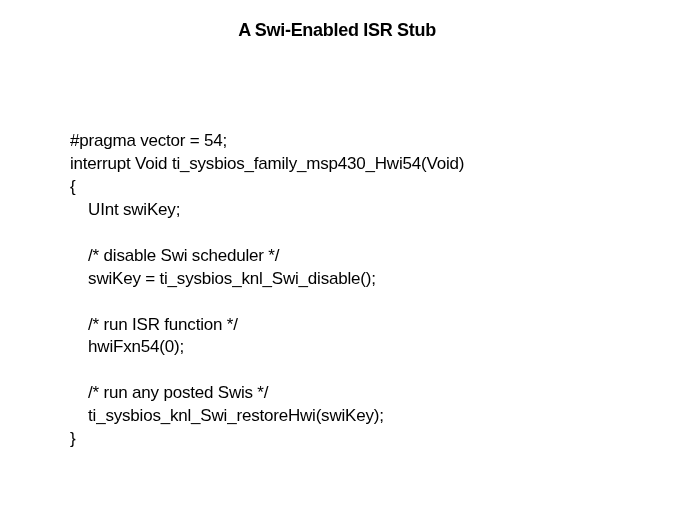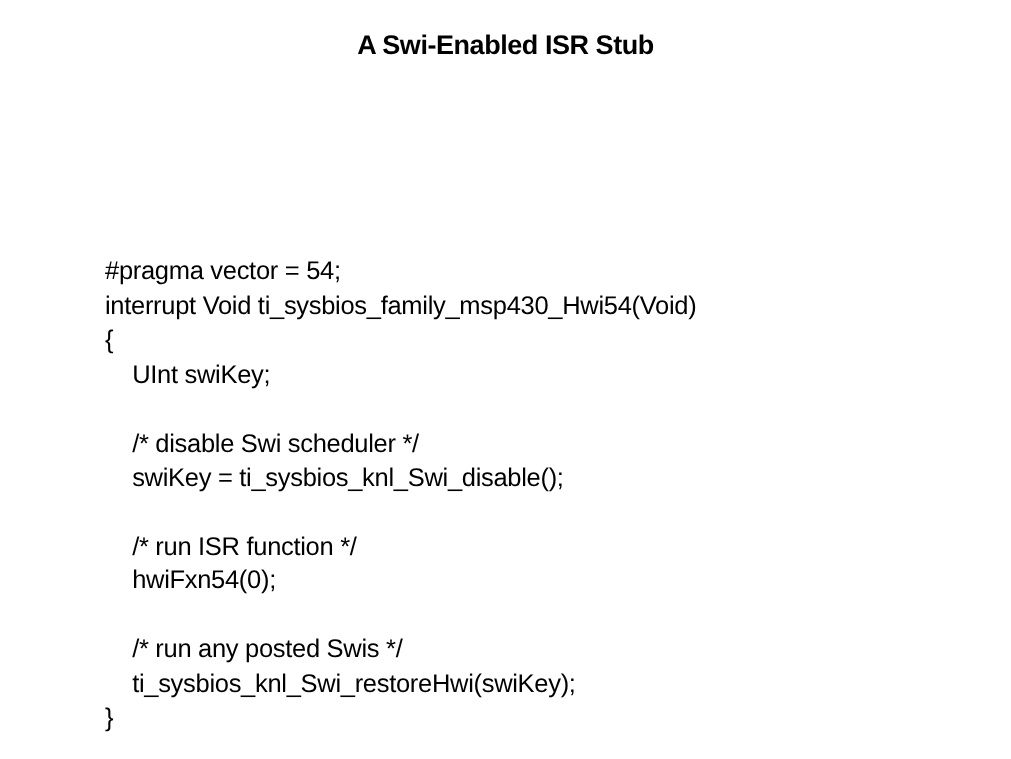--- a/index.html
+++ b/index.html
@@ -25,21 +25,20 @@
     .code-block {
       position: absolute;
       left: 70px;
       top: 130px;
       font-family: Verdana, Geneva, sans-serif;
       font-size: 17px;
       color: #000000;
       line-height: 1.35;
       white-space: pre;
       letter-spacing: -0.2px;
-      margin-top: 40px;
     }
   </style>
 </head>
 <body>
 
 <div class="title">A Swi-Enabled ISR Stub</div>
 
 <div class="code-block"><span>#pragma vector = 54;</span>
 <span>interrupt Void ti_sysbios_family_msp430_Hwi54(Void)</span>
 <span>{</span>

